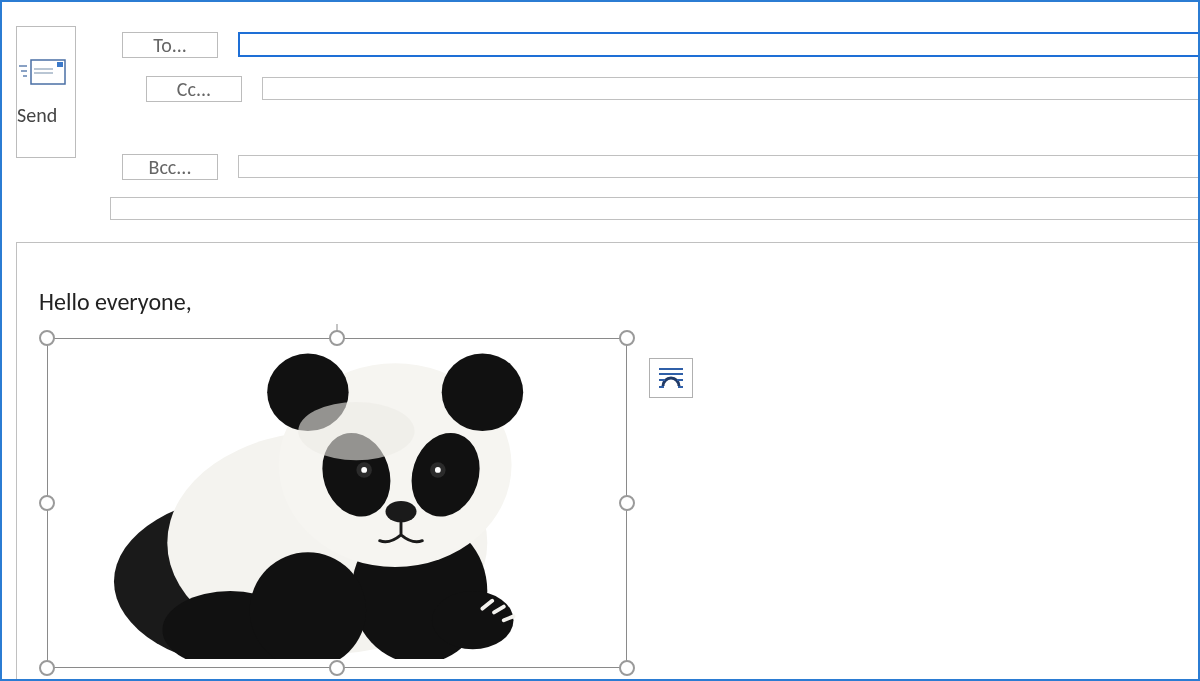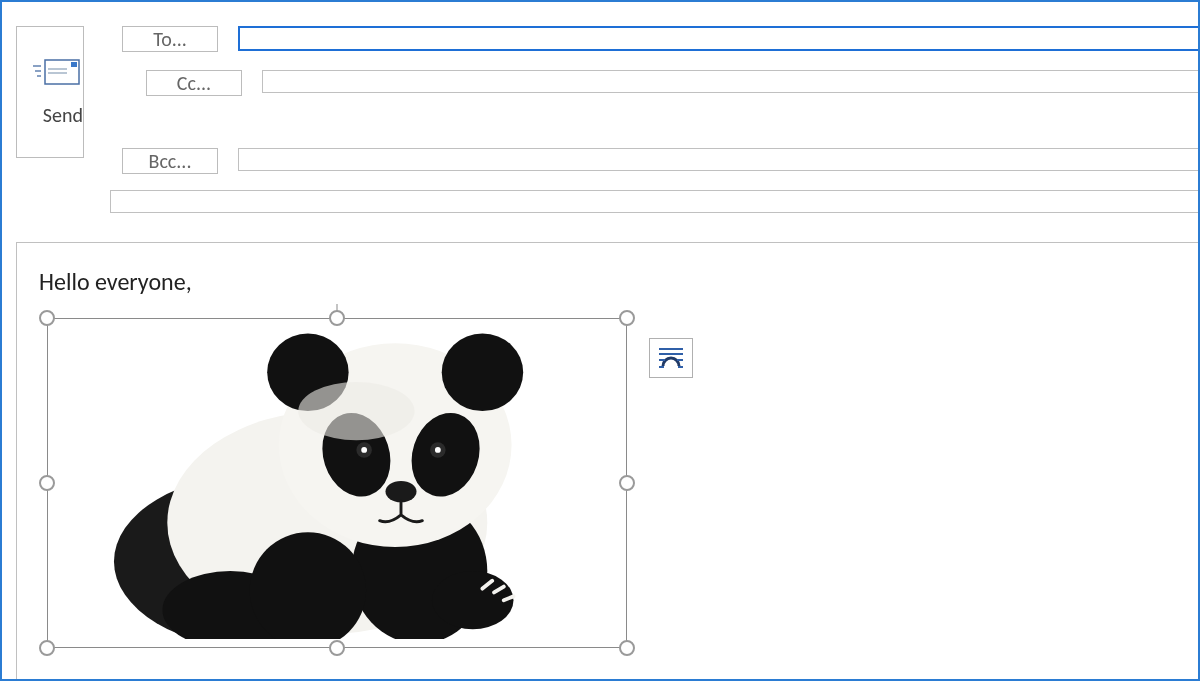--- a/index.html
+++ b/index.html
@@ -16,43 +16,43 @@
     border: 2px solid #2b7cd3;
     width: 1200px;
     height: 681px;
     position: relative;
     background: #fff;
   }
   .send-button {
     position: absolute;
     top: 24px;
     left: 14px;
-    width: 68px;
+    width: 60px;
     height: 132px;
     border: 1px solid #bcbcbc;
     background: #fff;
     display: flex;
     flex-direction: column;
-    align-items: flex-end;
+    align-items: flex-start;
     justify-content: center;
     cursor: pointer;
     gap: 16px;
   }
   .send-button .env-icon svg { display: block; }
   .send-button .send-label {
     font-size: 20px;
     color: #444;
   }
   .field-row {
     position: absolute;
     left: 120px;
     right: 0;
     height: 37px;
     display: flex;
-    align-items: flex-start;
+    align-items: center;
   }
   .field-row.to { top: 24px; }
   .field-row.cc { top: 68px; padding-left: 24px; }
   .field-row.bcc { top: 146px; }
   .field-row.subject { top: 188px; left: 108px; }
   .field-btn {
     width: 96px;
     border: 1px solid #bcbcbc;
     background: #fff;
     display: flex;
@@ -88,21 +88,21 @@
   }
   .body-area {
     position: absolute;
     top: 240px;
     left: 14px;
     right: 0;
     bottom: 0;
     border-top: 1px solid #c0c0c0;
     border-left: 1px solid #c0c0c0;
     background: #fff;
-    padding: 24px 22px;
+    padding: 44px 22px;
   }
   .body-text {
     font-size: 24px;
     color: #222;
     margin-bottom: 14px;
     font-family: Calibri, "Segoe UI", Arial, sans-serif;
   }
   .image-selection {
     position: relative;
     width: 596px;

